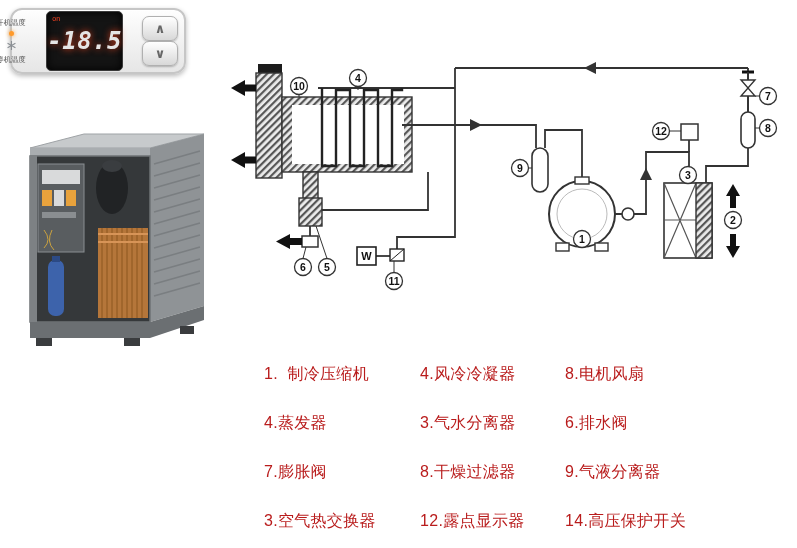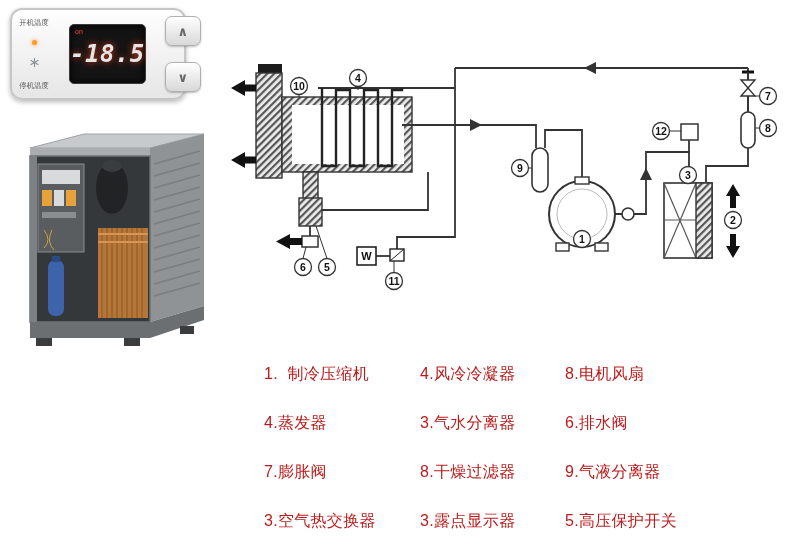--- a/index.html
+++ b/index.html
@@ -3,26 +3,26 @@
 <meta charset="utf-8">
 <style>
   html,body { margin:0; padding:0; }
   body {
     width:797px; height:548px; position:relative; overflow:hidden;
     background:#ffffff; font-family:"Liberation Sans", sans-serif;
   }
 
   
   .controller {
-    position:absolute; left:10px; top:8px; width:176px; height:92px;
+    position:absolute; left:10px; top:8px; width:176px; height:66px;
     background:linear-gradient(180deg,#fefefe,#e6e6e6);
     border:2px solid #c6c6c6; border-radius:12px;
     box-shadow:0 2px 5px rgba(0,0,0,.28), inset 0 1px 0 #fff;
     display:flex; align-items:center; gap:19px;
-    padding:6px; box-sizing:border-box;
+    padding:6px; box-sizing:border-box;justify-content:flex-end;
   }
   .ctrl-left {
     width:40px; height:100%; display:flex; flex-direction:column;
     justify-content:space-between; align-items:center; padding:1px 0; box-sizing:border-box;
   }
   .ctrl-label { font-size:8px; color:#555; white-space:nowrap; transform:scale(.92); }
   .led-dot { width:5px; height:5px; border-radius:50%; background:#ff9a2a; box-shadow:0 0 4px #ff9a2a; }
   .ctrl-display {
     flex:1; height:58px; background:#141414; border-radius:5px;
     border:1px solid #3a3a3a; position:relative;
@@ -255,15 +255,15 @@
   <span class="legend-item">1.  制冷压缩机</span>
   <span class="legend-item">4.风冷冷凝器</span>
   <span class="legend-item">8.电机风扇</span>
   <span class="legend-item">4.蒸发器</span>
   <span class="legend-item">3.气水分离器</span>
   <span class="legend-item">6.排水阀</span>
   <span class="legend-item">7.膨胀阀</span>
   <span class="legend-item">8.干燥过滤器</span>
   <span class="legend-item">9.气液分离器</span>
   <span class="legend-item">3.空气热交换器</span>
-  <span class="legend-item">3.露点显示器</span>
-  <span class="legend-item">5.高压保护开关</span>
+  <span class="legend-item">12.露点显示器</span>
+  <span class="legend-item">14.高压保护开关</span>
 </div>
 
 </body></html>

